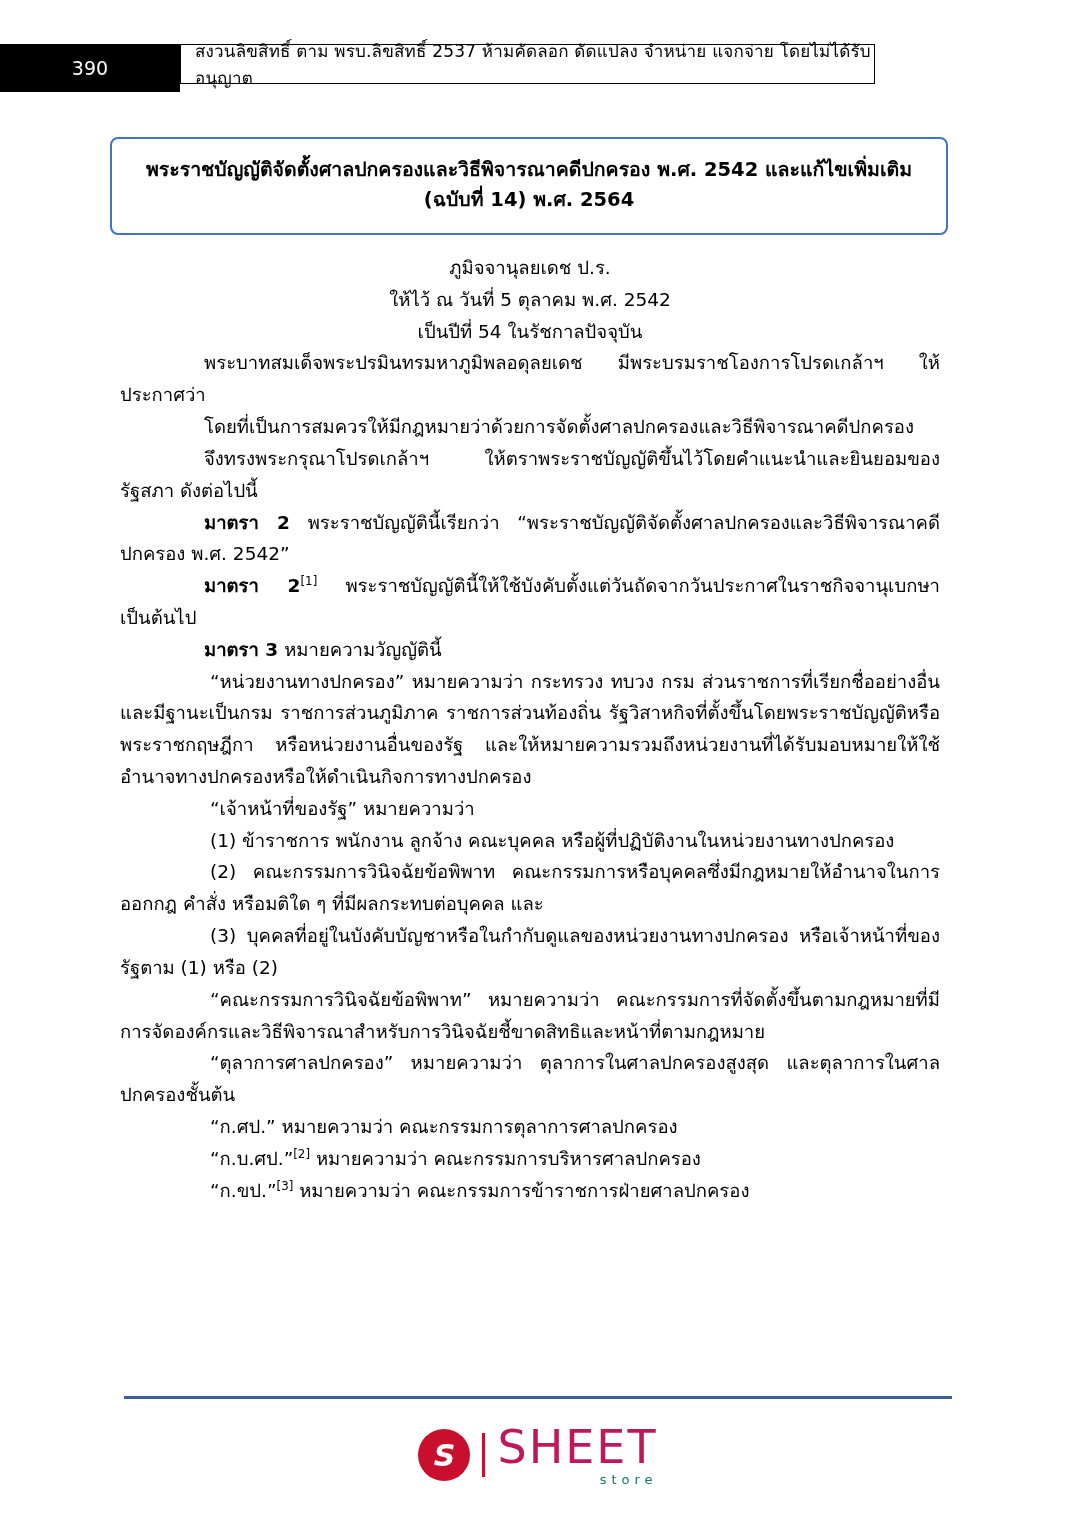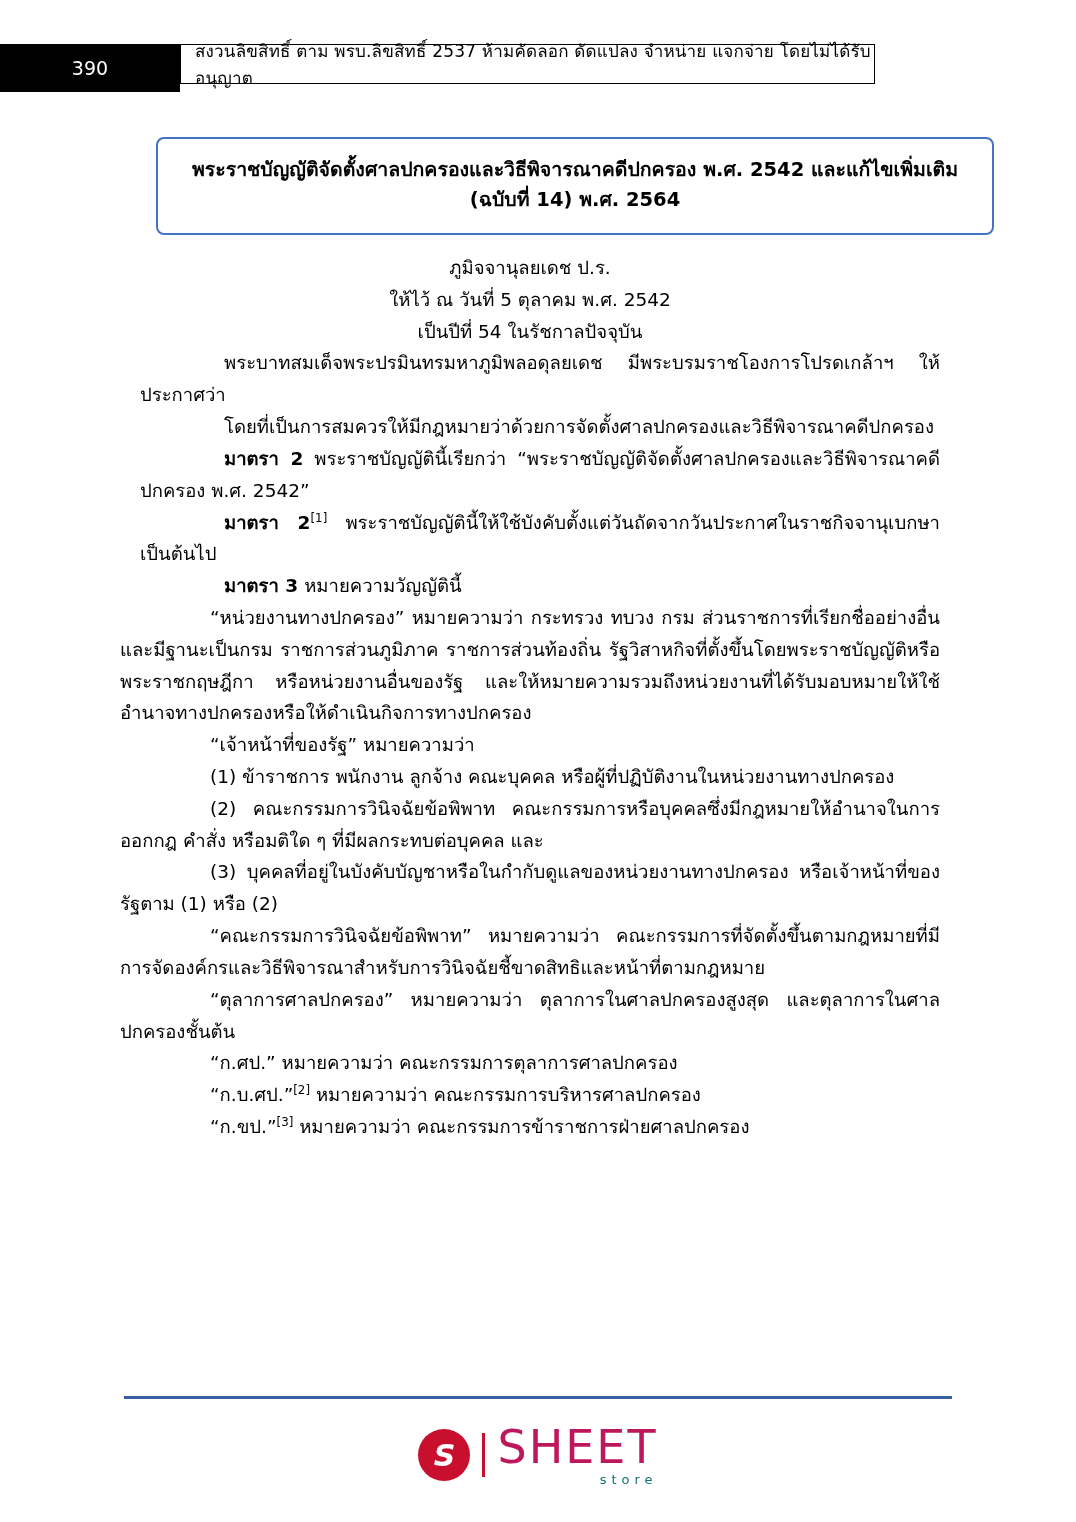--- a/index.html
+++ b/index.html
@@ -60,39 +60,37 @@
     top: 137px;
     width: 838px;
     box-sizing: border-box;
     border: 2px solid #4472C4;
     border-radius: 8px;
     padding: 16px 26px 18px 26px;
     text-align: center;
     font-weight: bold;
     font-size: 19.5px;
     line-height: 1.55;
-    margin-left: 46px;
   }
 
   
   .doc {
     position: absolute;
     left: 120px;
     top: 252px;
     width: 820px;
     font-size: 18.5px;
     line-height: 1.72;
   }
   .centerline {
     text-align: center;
   }
   .para {
     text-indent: 84px;
     text-align: justify;
-    margin-left: 20px;
   }
   .para-indent-small {
     text-indent: 90px;
     text-align: justify;
   }
   .bold {
     font-weight: bold;
   }
   sup {
     font-size: 0.64em;
@@ -169,20 +167,21 @@
 <div class="title-box">พระราชบัญญัติจัดตั้งศาลปกครองและวิธีพิจารณาคดีปกครอง พ.ศ. 2542 และแก้ไขเพิ่มเติม (ฉบับที่ 14) พ.ศ. 2564</div>
 
 <div class="doc">
 
   <div class="centerline">ภูมิจจานุลยเดช ป.ร.</div>
   <div class="centerline">ให้ไว้ ณ วันที่ 5 ตุลาคม พ.ศ. 2542</div>
   <div class="centerline">เป็นปีที่ 54 ในรัชกาลปัจจุบัน</div>
 
   <div class="para">พระบาทสมเด็จพระปรมินทรมหาภูมิพลอดุลยเดช มีพระบรมราชโองการโปรดเกล้าฯ ให้ประกาศว่า</div>
   <div class="para">โดยที่เป็นการสมควรให้มีกฎหมายว่าด้วยการจัดตั้งศาลปกครองและวิธีพิจารณาคดีปกครอง</div>
+  <div class="para">จึงทรงพระกรุณาโปรดเกล้าฯ ให้ตราพระราชบัญญัติขึ้นไว้โดยคำแนะนำและยินยอมของรัฐสภา ดังต่อไปนี้</div>
 
   <div class="para">
     <span class="bold">มาตรา 2</span>
     <span>พระราชบัญญัตินี้เรียกว่า “พระราชบัญญัติจัดตั้งศาลปกครองและวิธีพิจารณาคดีปกครอง พ.ศ. 2542”</span>
   </div>
 
   <div class="para">
     <span class="bold">มาตรา 2</span><sup>[1]</sup>
     <span>พระราชบัญญัตินี้ให้ใช้บังคับตั้งแต่วันถัดจากวันประกาศในราชกิจจานุเบกษาเป็นต้นไป</span>
   </div>

